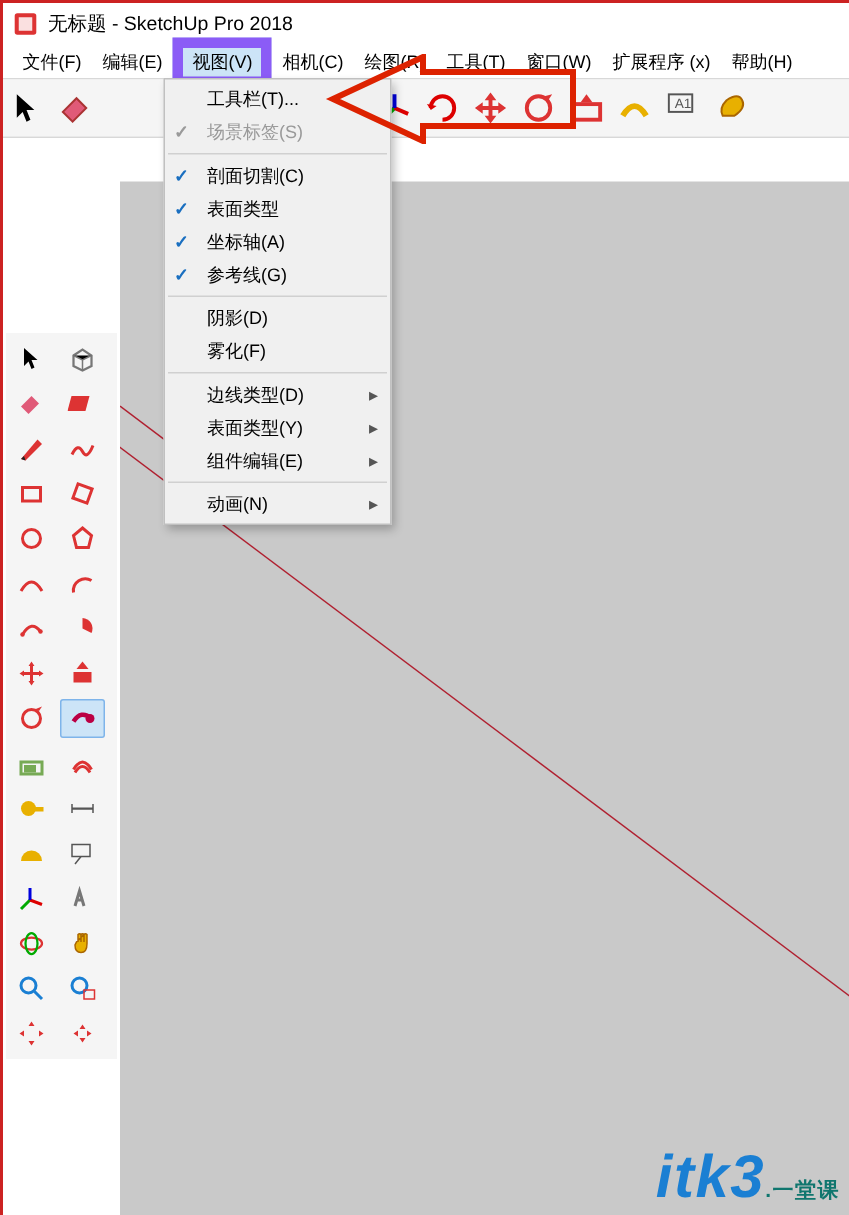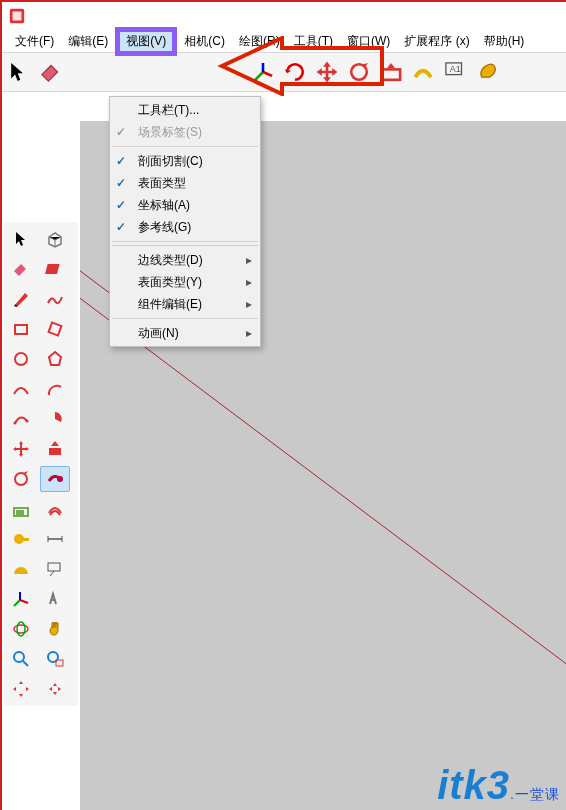--- a/index.html
+++ b/index.html
@@ -4,56 +4,57 @@
 <style>
   html,body{margin:0;padding:0;font-family:"Microsoft YaHei","SimSun",sans-serif;font-size:12px;color:#000;}
   body{width:566px;height:810px;overflow:hidden;position:relative;background:#fff;border:2px solid #c22;}
   
   .titlebar{display:flex;align-items:center;height:24px;padding:2px 6px;background:#fff;}
   .app-icon{width:18px;height:18px;margin-right:6px;}
   .title-text{font-size:13px;}
   
   .menubar{display:flex;align-items:center;height:22px;padding:0 6px;background:#fff;}
   .menubar .mitem{padding:2px 7px;cursor:default;}
-  .menubar .mitem.active{background:#cce4f7;border:5px solid #8b5cf6;padding:1px 6px;}
+  .menubar .mitem.active{background:#cce4f7;border:7px solid #8b5cf6;padding:1px 6px;}
   
   .sep{height:1px;background:#d8d8d8;width:100%;}
   
   .hbar{display:flex;align-items:center;height:34px;padding:2px 4px;gap:6px;background:#f5f5f5;}
   .hbar .hicon{width:26px;height:26px;display:flex;align-items:center;justify-content:flex-start;}
   
   .left-toolbox{position:absolute;left:2px;top:220px;width:70px;background:#f5f5f5;display:flex;flex-wrap:wrap;gap:4px;padding:4px 2px;}
   .left-toolbox .lbtn{width:30px;height:26px;display:flex;align-items:center;justify-content:center;border-radius:2px;}
   .left-toolbox .lbtn.sel{background:#cce4f7;border:1px solid #7eb4ea;width:28px;height:24px;}
   
   .canvas{position:absolute;left:78px;top:119px;right:2px;bottom:2px;background:#c9c9c9;overflow:hidden;}
   .canvas svg{position:absolute;left:0;top:0;width:100%;height:100%;}
   
-  .dropdown{position:absolute;left:107px;top:50px;width:150px;background:#f0f0f0;border:1px solid #c0c0c0;box-shadow:2px 3px 6px rgba(0,0,0,0.25);padding:2px 0;z-index:5;margin-top:44px;}
+  .dropdown{position:absolute;left:107px;top:50px;width:150px;background:#f0f0f0;border:1px solid #c0c0c0;box-shadow:2px 3px 6px rgba(0,0,0,0.25);padding:2px 0;z-index:5;}
   .dropdown .drow{display:flex;align-items:center;height:22px;padding:0 8px 0 28px;position:relative;color:#000;}
   .dropdown .drow.disabled{color:#9a9a9a;}
   .dropdown .drow .check{position:absolute;left:6px;color:#1a6fc0;font-weight:bold;}
   .dropdown .drow .sub{margin-left:auto;color:#555;}
   .dropdown .dsep{height:1px;margin:3px 2px;background:#d0d0d0;}
   
   .arrow{position:absolute;left:210px;top:34px;z-index:6;}
   
   .watermark{position:absolute;right:8px;bottom:4px;font-size:40px;font-weight:900;font-style:italic;color:#1a7fd3;font-family:Arial,sans-serif;letter-spacing:1px;}
-  .watermark small{font-size:14px;font-weight:400;color:#1d4ed8;font-style:normal;}
+  .watermark small{font-size:14px;font-weight:700;color:#0f766e;font-style:normal;}
 </style>
 </head>
 <body>
 
 <div class="titlebar">
   <span class="app-icon">
     <svg viewBox="0 0 20 20">
         <rect x="2" y="2" width="16" height="16" rx="2" fill="#d33"></rect>
         <rect x="5" y="5" width="10" height="10" fill="#fff" opacity="0.85"></rect>
       </svg>
   </span>
+  <span class="title-text">无标题 - SketchUp Pro 2018</span>
 </div>
 
 <div class="menubar">
   <span class="mitem">文件(F)</span>
   <span class="mitem">编辑(E)</span>
   <span class="mitem active">视图(V)</span>
   <span class="mitem">相机(C)</span>
   <span class="mitem">绘图(R)</span>
   <span class="mitem">工具(T)</span>
   <span class="mitem">窗口(W)</span>
@@ -328,20 +329,26 @@
     </div>
   <div class="drow">
       <span class="check">✓</span>
       <span>坐标轴(A)</span>
     </div>
   <div class="drow">
       <span class="check">✓</span>
       <span>参考线(G)</span>
     </div>
   <div class="dsep"></div>
+  <div class="drow">
+      <span>阴影(D)</span>
+    </div>
+  <div class="drow">
+      <span>雾化(F)</span>
+    </div>
   <div class="dsep"></div>
   <div class="drow">
       <span>边线类型(D)</span>
       <span class="sub">▸</span>
     </div>
   <div class="drow">
       <span>表面类型(Y)</span>
       <span class="sub">▸</span>
     </div>
   <div class="drow">

